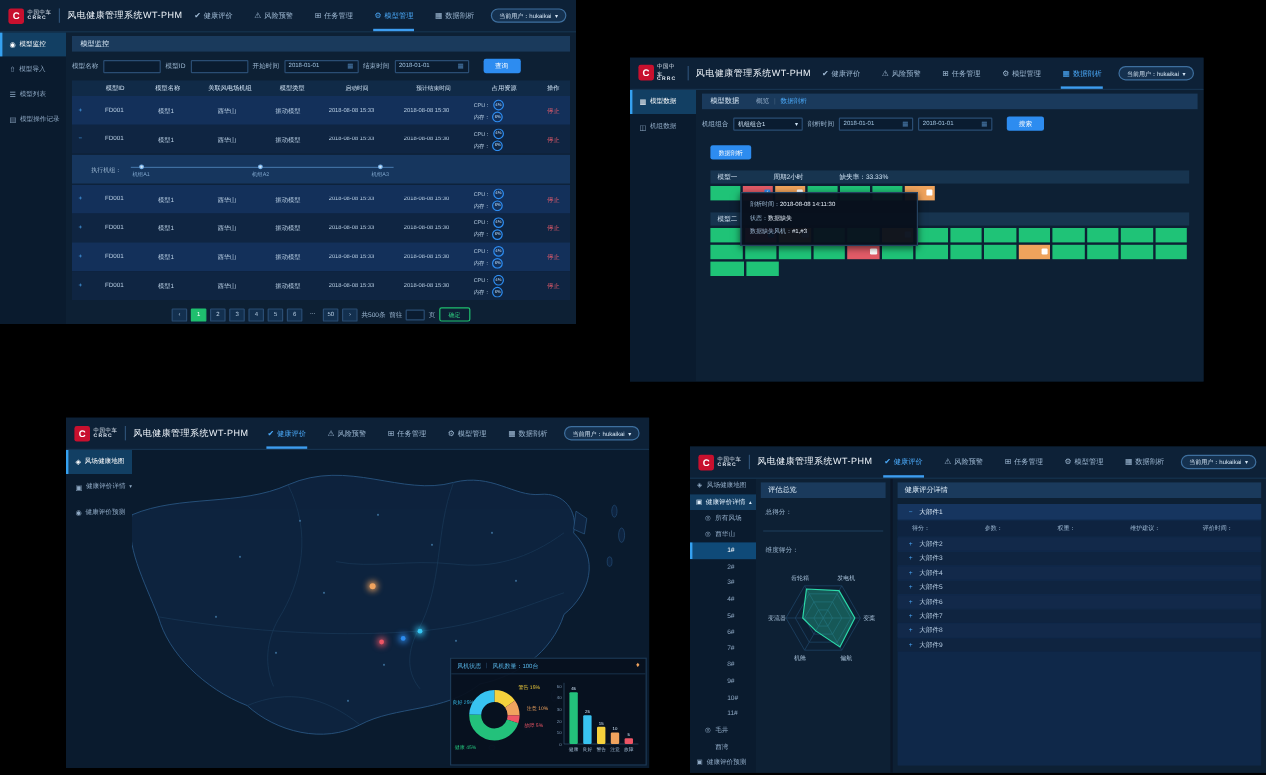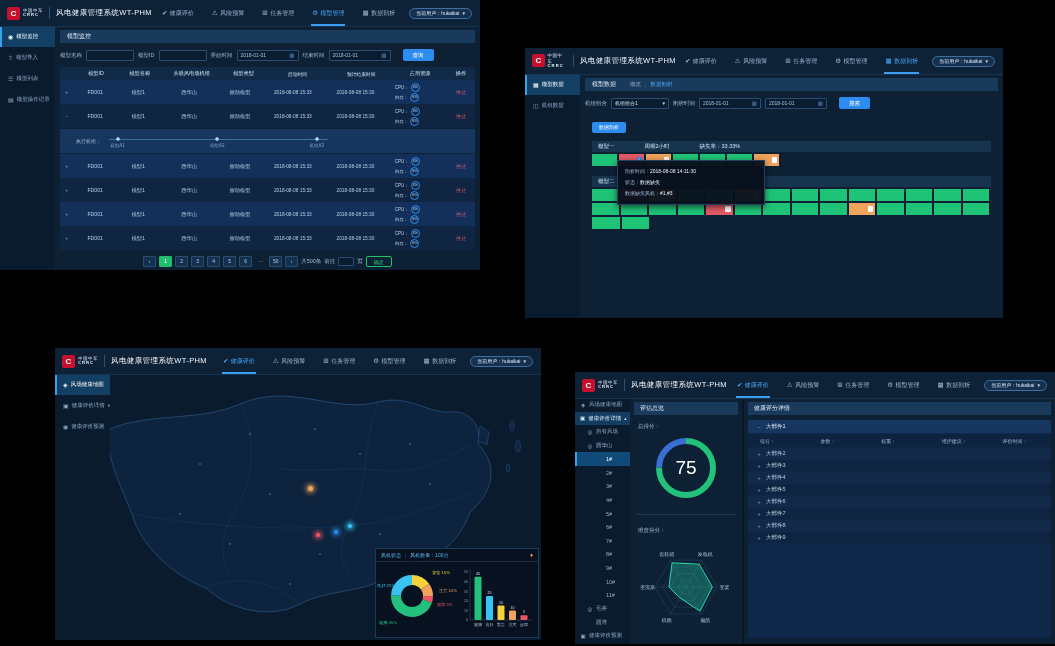--- a/index.html
+++ b/index.html
@@ -984,27 +984,20 @@
 
       <div class="tnode l0">
         <span class="ti">▣</span>
         <span>健康评价预测</span>
         <span class="chev"></span>
       </div>
     </div>
   <div class="panel-l">
     <div class="p-strip">评估总览</div>
     <div class="score-label">总得分：</div>
-    <div id="gauge-wrap">
-      <svg id="gauge-svg" width="68" height="68" viewBox="0 0 68 68">
-          <circle cx="34" cy="34" r="27" fill="none" stroke="#23c17b" stroke-width="6" stroke-dasharray="127.23450247038662 169.64600329384882" stroke-dashoffset="0" transform="rotate(-90 34 34)"></circle>
-          <circle cx="34" cy="34" r="27" fill="none" stroke="#3b6fd4" stroke-width="6" stroke-dasharray="42.411500823462205 169.64600329384882" stroke-dashoffset="-127.23450247038662" transform="rotate(-90 34 34)"></circle>
-        </svg>
-      <div class="gauge-num">75</div>
-    </div>
     <div class="divider"></div>
     <div class="score-label">维度得分：</div>
     <svg id="radar-svg" width="112" height="94" viewBox="-11 -1 112 94">
         <polygon points="29.499999999999986,19.15321248268241 60.5,19.153212482682402 76,46 60.5,72.8467875173176 29.500000000000007,72.84678751731761 14,46.00000000000001" fill="none" stroke="#1f4668" stroke-width="0.6"></polygon>
         <polygon points="33.374999999999986,25.864909362011808 56.625,25.8649093620118 68.25,46 56.625,66.1350906379882 33.37500000000001,66.1350906379882 21.75,46" fill="none" stroke="#1f4668" stroke-width="0.6"></polygon>
         <polygon points="37.24999999999999,32.5766062413412 52.75,32.5766062413412 60.5,46 52.75,59.4233937586588 37.25,59.423393758658804 29.5,46" fill="none" stroke="#1f4668" stroke-width="0.6"></polygon>
         <polygon points="41.125,39.288303120670605 48.875,39.2883031206706 52.75,46 48.875,52.7116968793294 41.125,52.7116968793294 37.25,46" fill="none" stroke="#1f4668" stroke-width="0.6"></polygon>
         <line x1="45" y1="46" x2="29.499999999999986" y2="19.15321248268241" stroke="#1f4668" stroke-width="0.6"></line>
         <line x1="45" y1="46" x2="60.5" y2="19.153212482682402" stroke="#1f4668" stroke-width="0.6"></line>
         <line x1="45" y1="46" x2="76" y2="46" stroke="#1f4668" stroke-width="0.6"></line>

